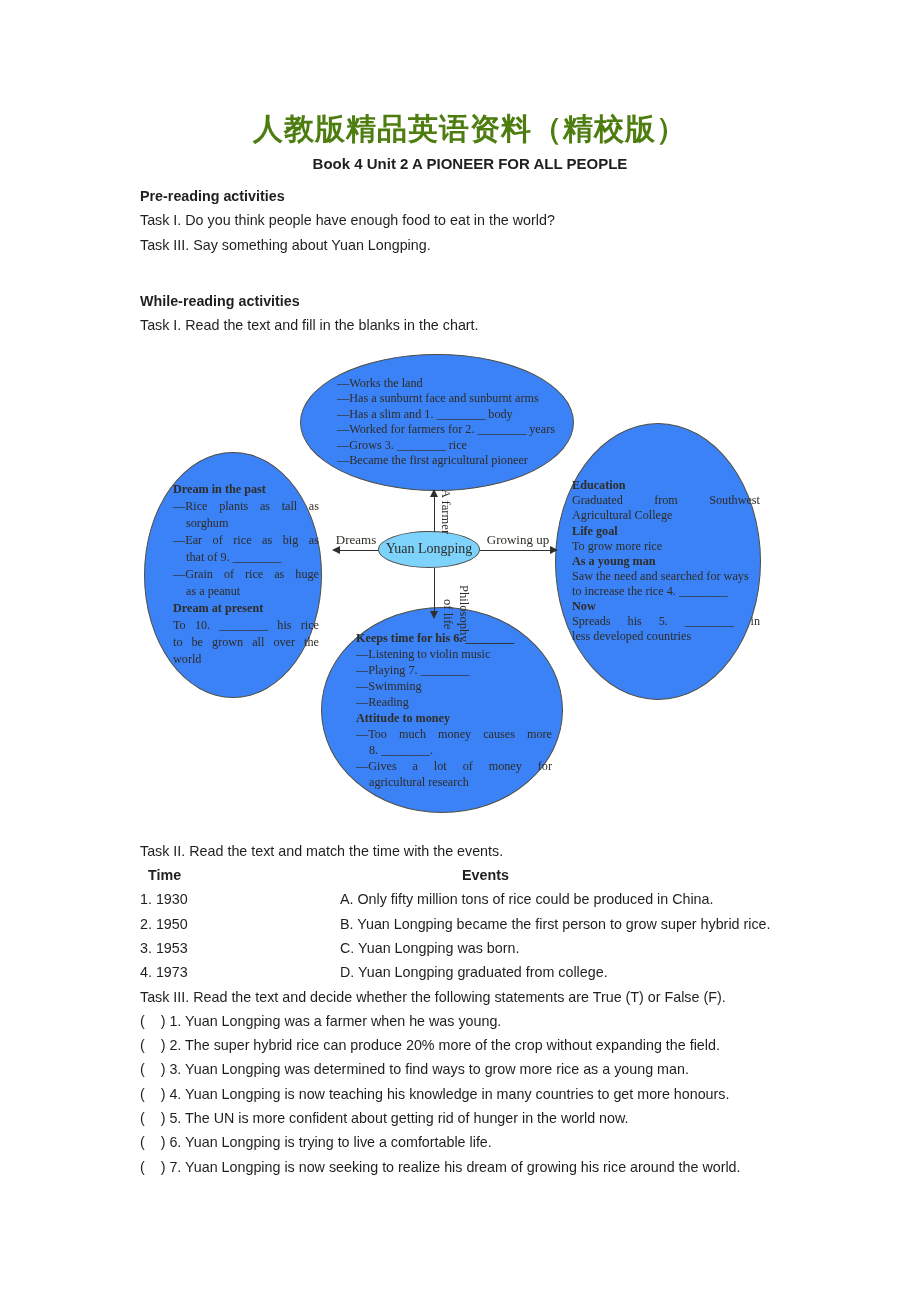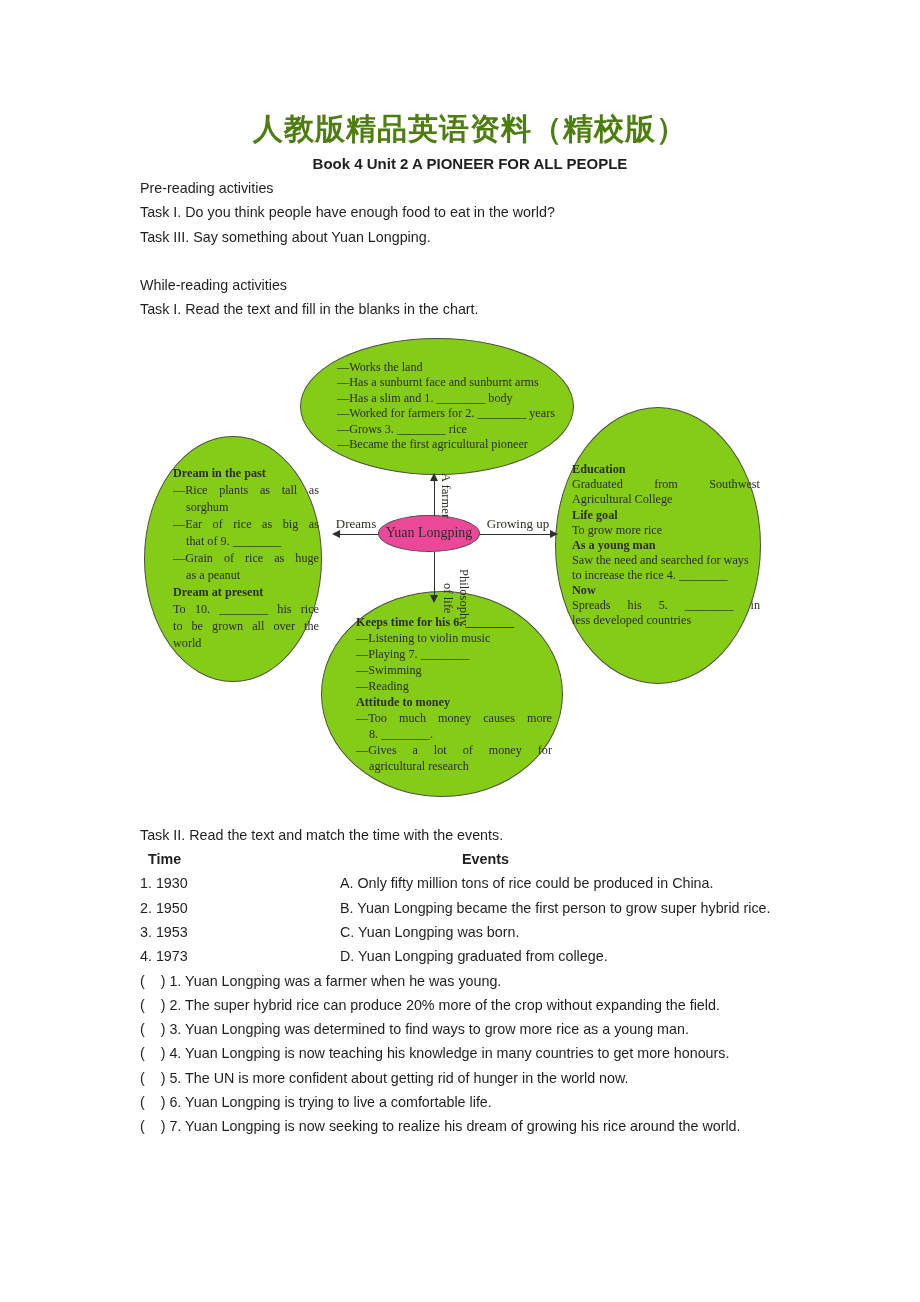--- a/index.html
+++ b/index.html
@@ -10,34 +10,34 @@
     overflow:hidden;
   }
   .content { position:absolute; left:140px; top:0; width:660px; }
   .doc-title {
     margin-top:106px; text-align:center; font-weight:bold;
     font-size:30px; line-height:46px; letter-spacing:1px;
     font-family:"Liberation Serif", serif;
   }
   .doc-subtitle { text-align:center; font-weight:bold; font-size:15px; line-height:24px; }
   .para { line-height:24.3px; white-space:pre-wrap; }
-  .bold { font-weight:normal; }
+  .bold { font-weight:bold;margin-top:8px; }
   .spacer { height:24.3px; }
 
   
   .diagram { position:relative; width:660px; height:492px; margin-top:9px;
              font-family:"Liberation Serif", serif; color:#2e2c26; }
   .ellipse {
     position:absolute; border-radius:50%;
     border:1.4px solid #4f4f45;
     display:flex; flex-direction:column; justify-content:center;
   }
-  .big { background:#84cc16; }
+  .big { background:#3b82f6; }
   .center-ellipse {
-    background:#ec4899; left:238px; top:184px; width:102px; height:37px;
+    background:#7dd3fc; left:238px; top:184px; width:102px; height:37px;
     display:flex; align-items:center; justify-content:center;
     font-size:14px;
   }
   .etext { font-size:12.2px; }
   .eline { text-align:left; }
   .eline.stretch { text-align:justify; text-align-last:justify; }
   .eline.ind { padding-left:13px; }
   .eline.b { font-weight:bold; }
   .ell-top    { left:160px; top:7px;   width:274px; height:137px; }
   .ell-left   { left:4px;  top:105px; width:178px; height:246px; }
@@ -187,20 +187,21 @@
         <div class="t2-row">
           <span class="time-c">3. 1953</span>
           <span>C. Yuan Longping was born.</span>
         </div>
         <div class="t2-row">
           <span class="time-c">4. 1973</span>
           <span>D. Yuan Longping graduated from college.</span>
         </div>
       </div>
 
+    <div class="para">Task III. Read the text and decide whether the following statements are True (T) or False (F).</div>
     <div>
         <div class="statement">(    ) 1. Yuan Longping was a farmer when he was young.</div>
         <div class="statement">(    ) 2. The super hybrid rice can produce 20% more of the crop without expanding the field.</div>
         <div class="statement">(    ) 3. Yuan Longping was determined to find ways to grow more rice as a young man.</div>
         <div class="statement">(    ) 4. Yuan Longping is now teaching his knowledge in many countries to get more honours.</div>
         <div class="statement">(    ) 5. The UN is more confident about getting rid of hunger in the world now.</div>
         <div class="statement">(    ) 6. Yuan Longping is trying to live a comfortable life.</div>
         <div class="statement">(    ) 7. Yuan Longping is now seeking to realize his dream of growing his rice around the world.</div>
       </div>
 

